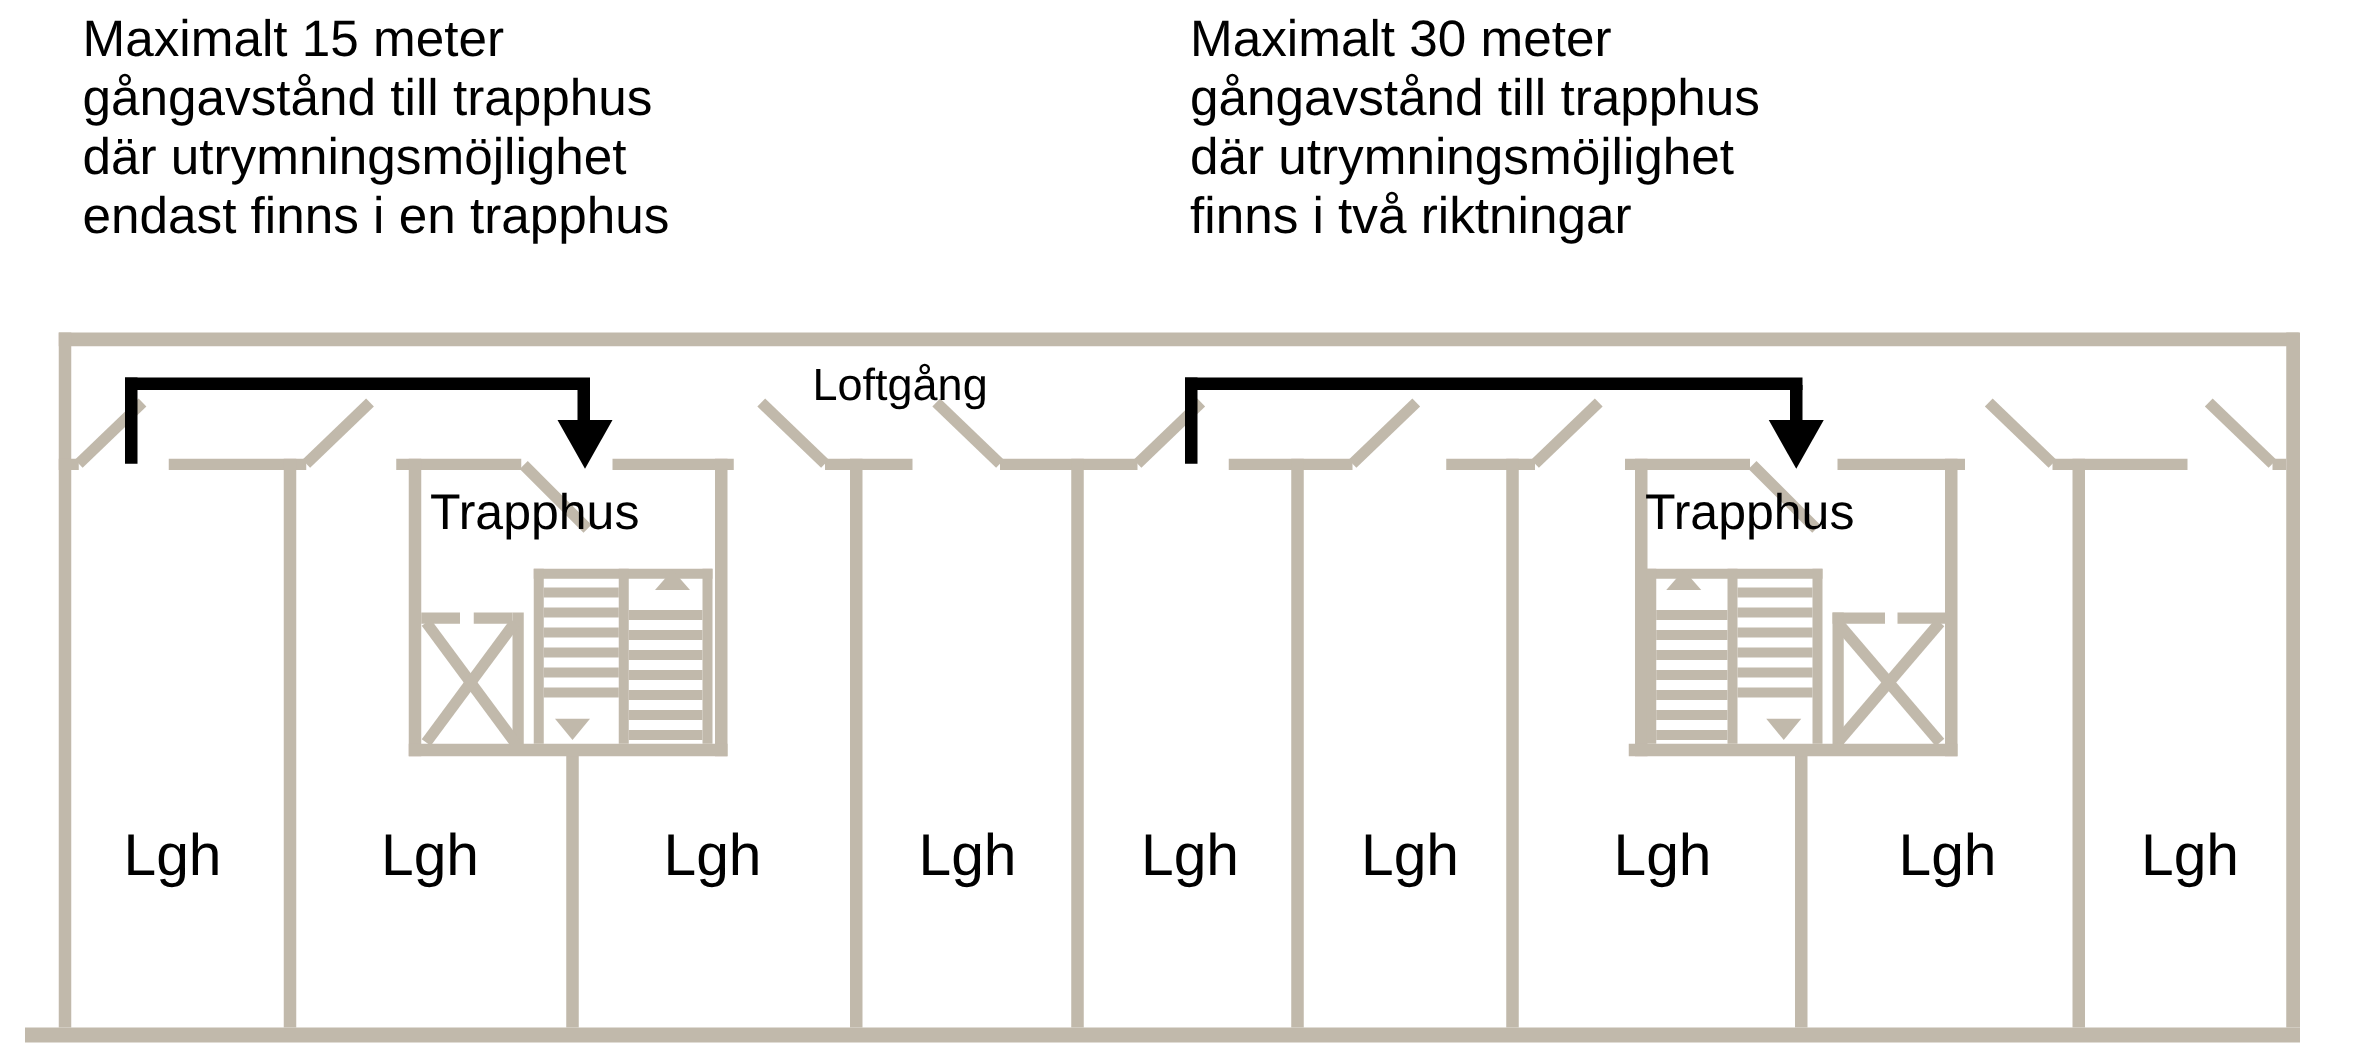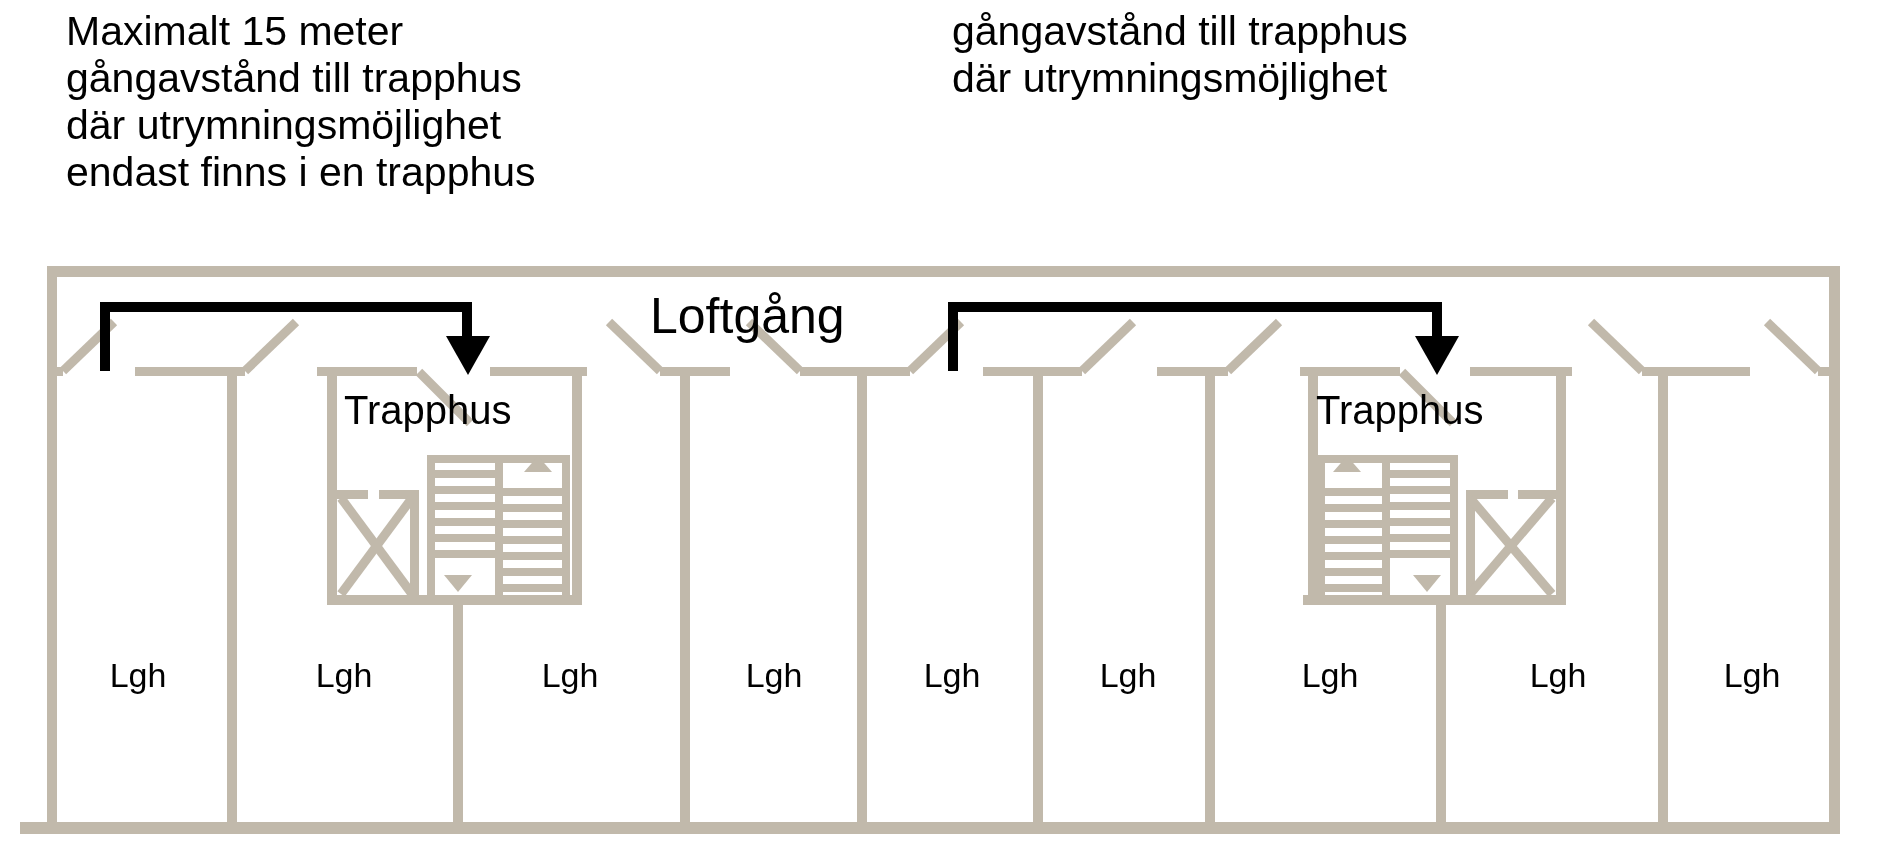--- a/index.html
+++ b/index.html
@@ -7,25 +7,25 @@
   .stage{
     position:relative;width:1892px;height:850px;overflow:hidden;
     background:var(--bg);
     font-family:"Liberation Sans", sans-serif;
     color:var(--ink);
     padding-left:36px;
   }
   .stage svg{position:absolute;left:0;top:0;}
   .ann{position:absolute;top:8px;font-size:41px;line-height:47px;white-space:nowrap;}
   .lbl{position:absolute;white-space:nowrap;}
-  .lbl-loftgang{left:650px;top:287px;font-size:50px;}
+  .lbl-loftgang{left:650px;top:287px;font-size:36px;}
   .lbl-trapphus{top:388px;font-size:40px;}
   .lbl-trapphus.left{left:344px;}
   .lbl-trapphus.right{left:1316px;}
-  .lbl-lgh{top:656px;font-size:34px;transform:translateX(-50%);}
+  .lbl-lgh{top:656px;font-size:47px;transform:translateX(-50%);}
 </style>
 </head>
 <body>
 
 <div class="stage">
 
   <svg width="1892" height="850" viewBox="0 0 1892 850">
 
     <g fill="var(--wall)">
       <rect x="47" y="266" width="1792" height="11"></rect>
@@ -158,22 +158,24 @@
     </g>
   </svg>
 
   <div class="ann" style="left:66px">
     <div>Maximalt 15 meter</div>
     <div>gångavstånd till trapphus</div>
     <div>där utrymningsmöjlighet</div>
     <div>endast finns i en trapphus</div>
   </div>
   <div class="ann" style="left:952px">
+    <div>Maximalt 30 meter</div>
     <div>gångavstånd till trapphus</div>
     <div>där utrymningsmöjlighet</div>
+    <div>finns i två riktningar</div>
   </div>
 
   <div class="lbl lbl-loftgang">Loftgång</div>
   <div class="lbl lbl-trapphus left">Trapphus</div>
   <div class="lbl lbl-trapphus right">Trapphus</div>
 
   <div class="lbl lbl-lgh" style="left:138px">Lgh</div>
   <div class="lbl lbl-lgh" style="left:344px">Lgh</div>
   <div class="lbl lbl-lgh" style="left:570px">Lgh</div>
   <div class="lbl lbl-lgh" style="left:774px">Lgh</div>

